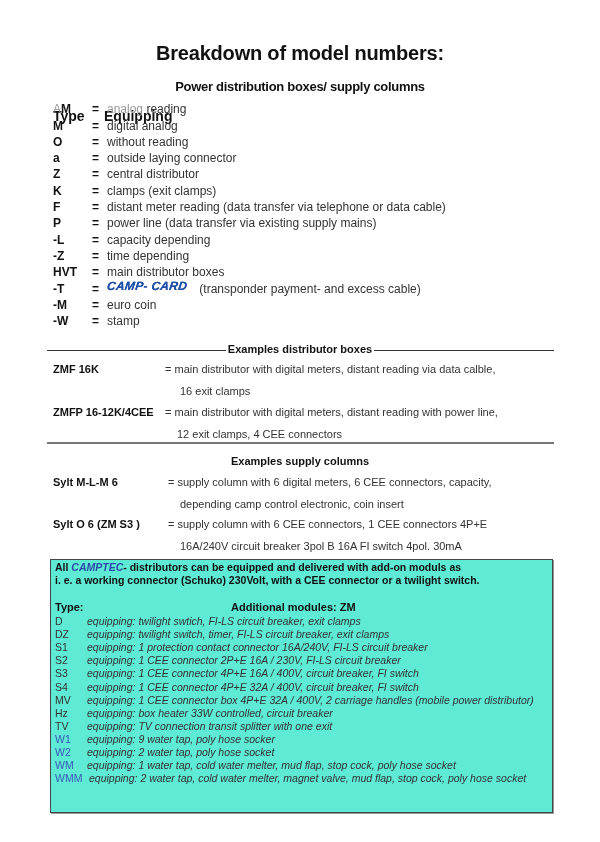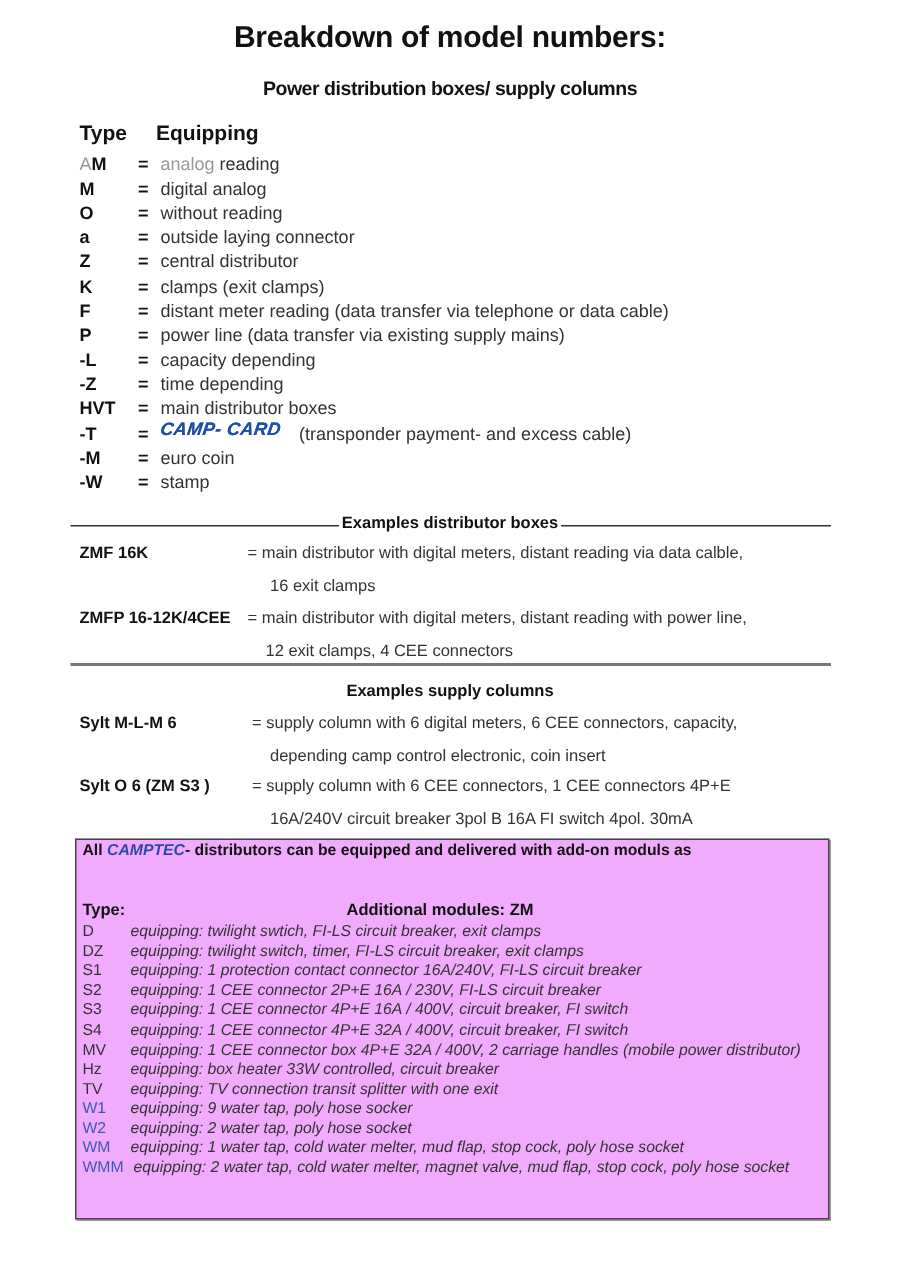--- a/index.html
+++ b/index.html
@@ -1,38 +1,38 @@
 <!DOCTYPE html>
 <html><head>
 <meta charset="utf-8">
 <style>
   html, body { margin:0; padding:0; background:#ffffff; }
   body { width:600px; height:842px; position:relative; overflow:hidden; font-family:"Liberation Sans", sans-serif; color:#111; }
-  .abs { position:absolute; white-space:nowrap; }
+  .abs { position:absolute; white-space:nowrap;margin-top:28px; }
   .title { left:0; width:600px; text-align:center; top:14px; font-size:20px; font-weight:bold; letter-spacing:-0.2px; }
   .subtitle { left:0; width:600px; text-align:center; top:51px; font-size:13px; font-weight:bold; letter-spacing:-0.3px; }
   .hdr-type { left:53px; top:80px; font-size:14px; font-weight:bold; }
   .hdr-equip { left:104px; top:80px; font-size:14px; font-weight:bold; }
 
   .legend-row { position:absolute; left:53px; height:16px; font-size:12px; }
   .legend-row .code { position:absolute; left:0; width:40px; font-weight:bold; }
   .legend-row .eq { position:absolute; left:39px; font-weight:bold; }
   .legend-row .desc { position:absolute; left:54px; color:#333; white-space:nowrap; }
   .gray { color:#999 !important; }
   .campcard { display:inline-block; font-family:"Liberation Sans", sans-serif; font-weight:bold; font-style:italic; color:#1f4fa8; font-size:12px; letter-spacing:0.3px; transform:skewX(-8deg); vertical-align:top; margin-top:-3px; text-shadow:0 0 0.4px #1f4fa8; }
   .campcard-after { margin-left:12px; }
 
   .rule-top { position:absolute; left:47px; width:507px; top:350px; height:1px; background:#333; }
   .rule-bot { position:absolute; left:47px; width:507px; top:442px; height:2px; background:#777; }
 
   .sec-head { position:absolute; left:0; width:600px; text-align:center; font-size:11px; font-weight:bold; }
   .ex-code { position:absolute; left:53px; font-size:11px; font-weight:bold; }
   .ex-desc { position:absolute; font-size:11px; color:#333; white-space:nowrap; }
 
-  .box { position:absolute; left:50px; top:559px; width:501px; height:252px; background:#f0abfc; border:1px solid #444; box-shadow:1px 1px 0 #999; }
+  .box { position:absolute; left:50px; top:559px; width:501px; height:252px; background:#5eead4; border:1px solid #444; box-shadow:1px 1px 0 #999; }
   .box .line { position:absolute; left:4px; font-size:10.5px; white-space:nowrap; }
   .box .intro { font-weight:bold; color:#111; }
   .camptec { color:#2b4aa8; font-style:italic; font-weight:bold; }
   .box .typehdr { font-weight:bold; font-size:11px; }
   .box .addhdr { position:absolute; left:180px; font-weight:bold; font-size:11px; white-space:nowrap; }
   .mod-row { position:absolute; left:4px; font-size:10.5px; color:#333; height:13px; white-space:nowrap; }
   .mod-row .mcode { position:absolute; left:0; width:30px; }
   .mod-row .mdesc { position:absolute; left:32px;font-style:italic; }
   .blue { color:#3b58b8; }
 </style>
@@ -139,20 +139,21 @@
     <div class="ex-desc" style="top: 498px; left: 180px;">depending camp control electronic, coin insert</div>
     <div class="ex-code" style="top: 518px;">Sylt O 6 (ZM S3  )</div>
     <div class="ex-desc" style="top: 518px; left: 168px;">= supply column with 6 CEE connectors, 1 CEE connectors 4P+E</div>
     <div class="ex-desc" style="top: 540px; left: 180px;">16A/240V circuit breaker 3pol B 16A FI switch 4pol. 30mA</div>
   </div>
 
 <div class="box">
   <div class="line intro" style="top:1px;">
     <span>All </span><span class="camptec">CAMPTEC</span><span>- distributors can be equipped and delivered with add-on moduls as</span>
   </div>
+  <div class="line intro" style="top:14px;">i. e. a working connector (Schuko) 230Volt, with a CEE connector or a twilight switch.</div>
   <div class="line typehdr" style="top:41px;">Type:</div>
   <div class="addhdr" style="top:41px;">Additional  modules:   ZM</div>
   <div id="mod-rows">
       <div class="mod-row" style="top: 55px;">
         <span class="mcode">D</span>
         <span class="mdesc">equipping:  twilight swtich, FI-LS circuit breaker, exit clamps</span>
       </div>
       <div class="mod-row" style="top: 68.1px;">
         <span class="mcode">DZ</span>
         <span class="mdesc">equipping:  twilight switch, timer, FI-LS circuit breaker, exit clamps</span>

